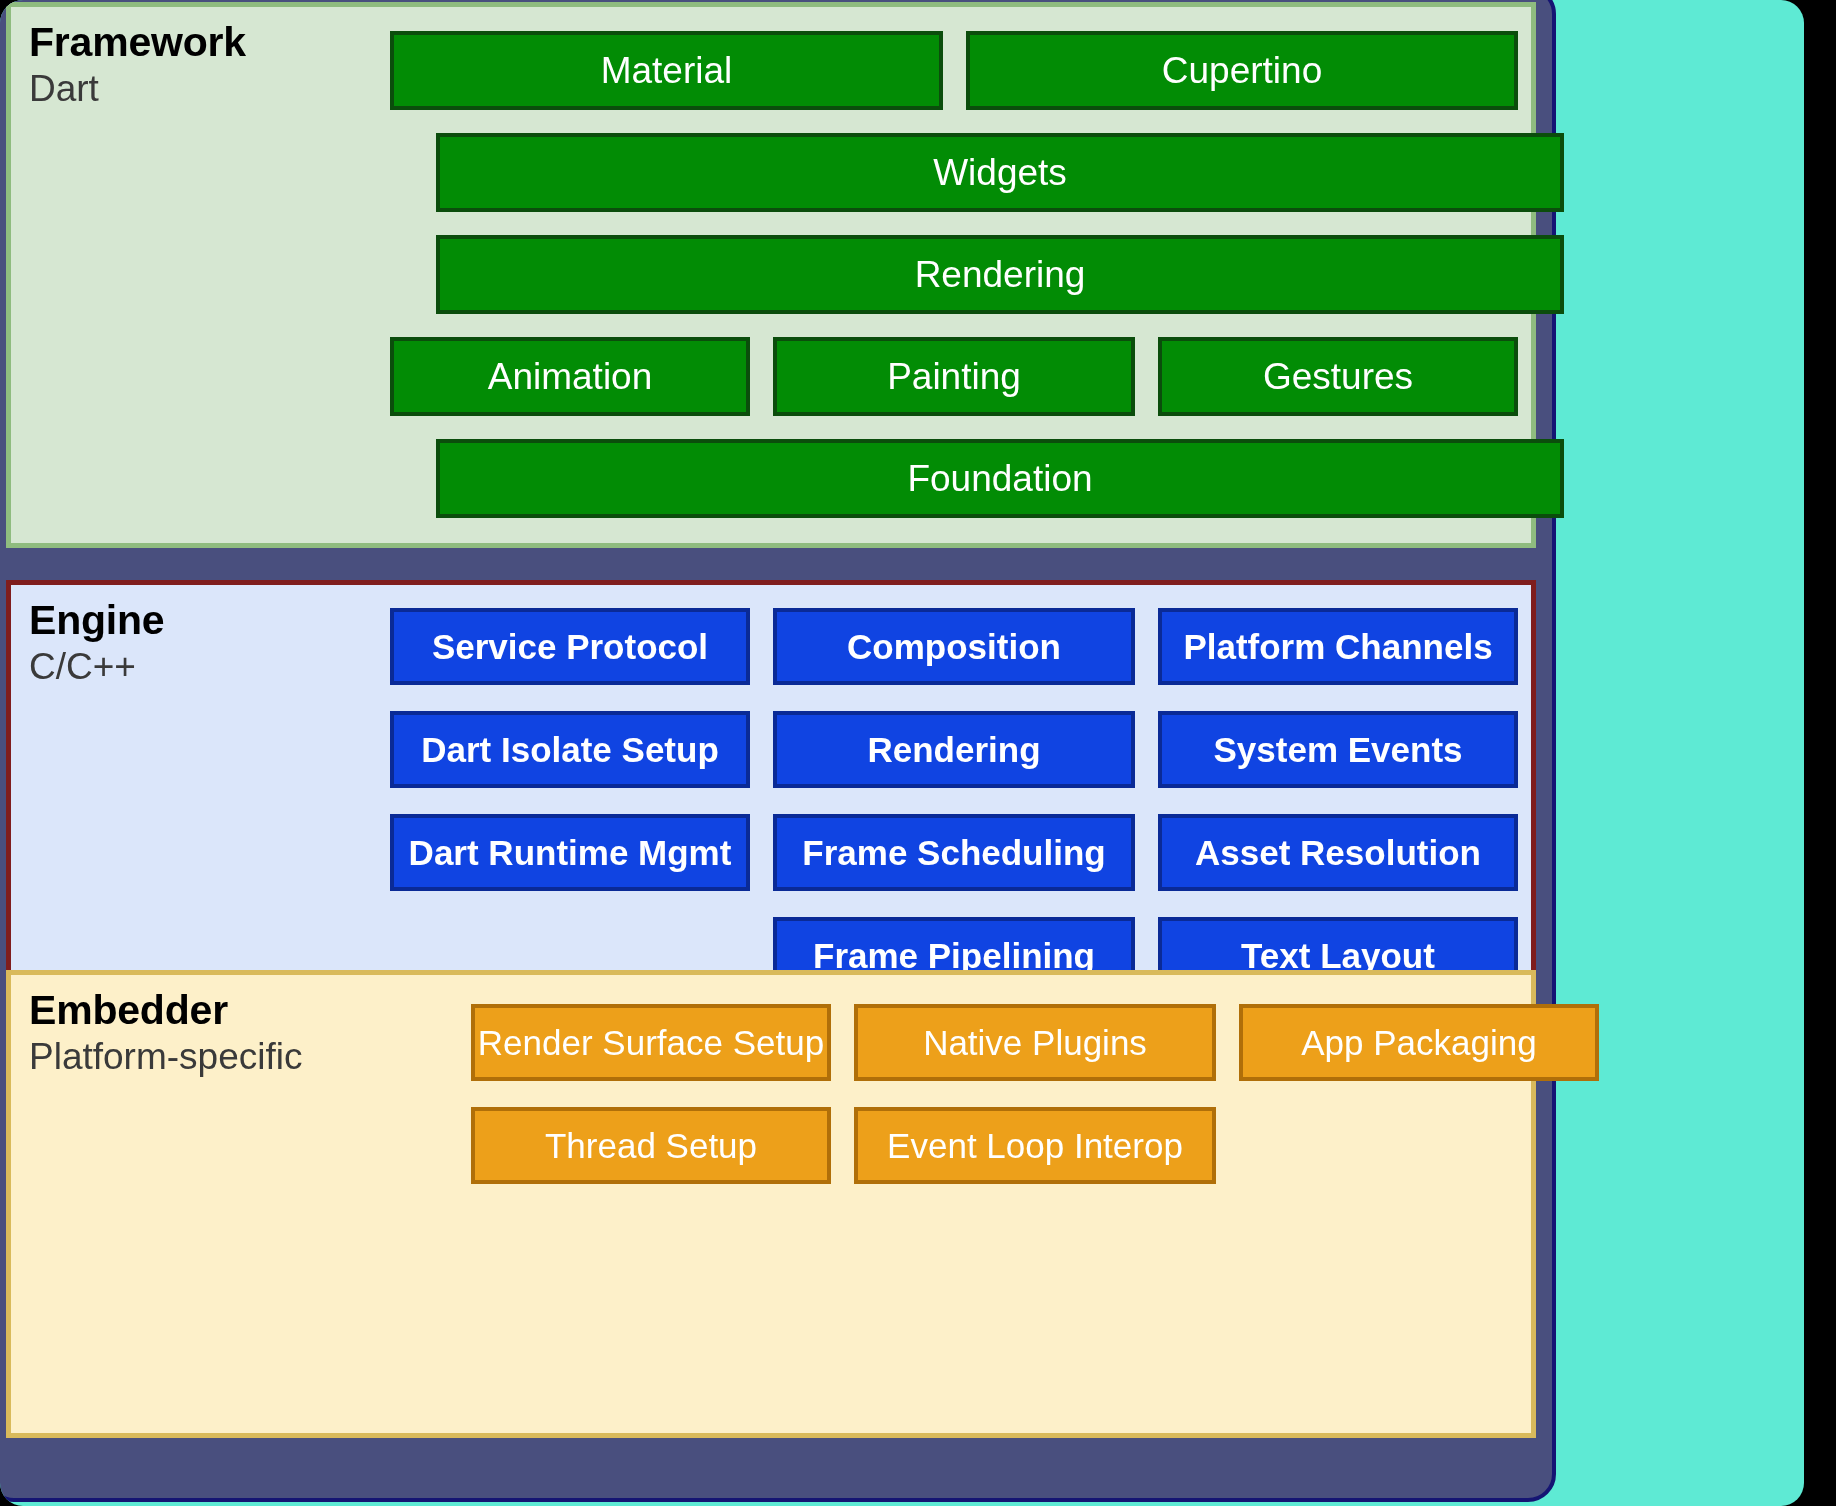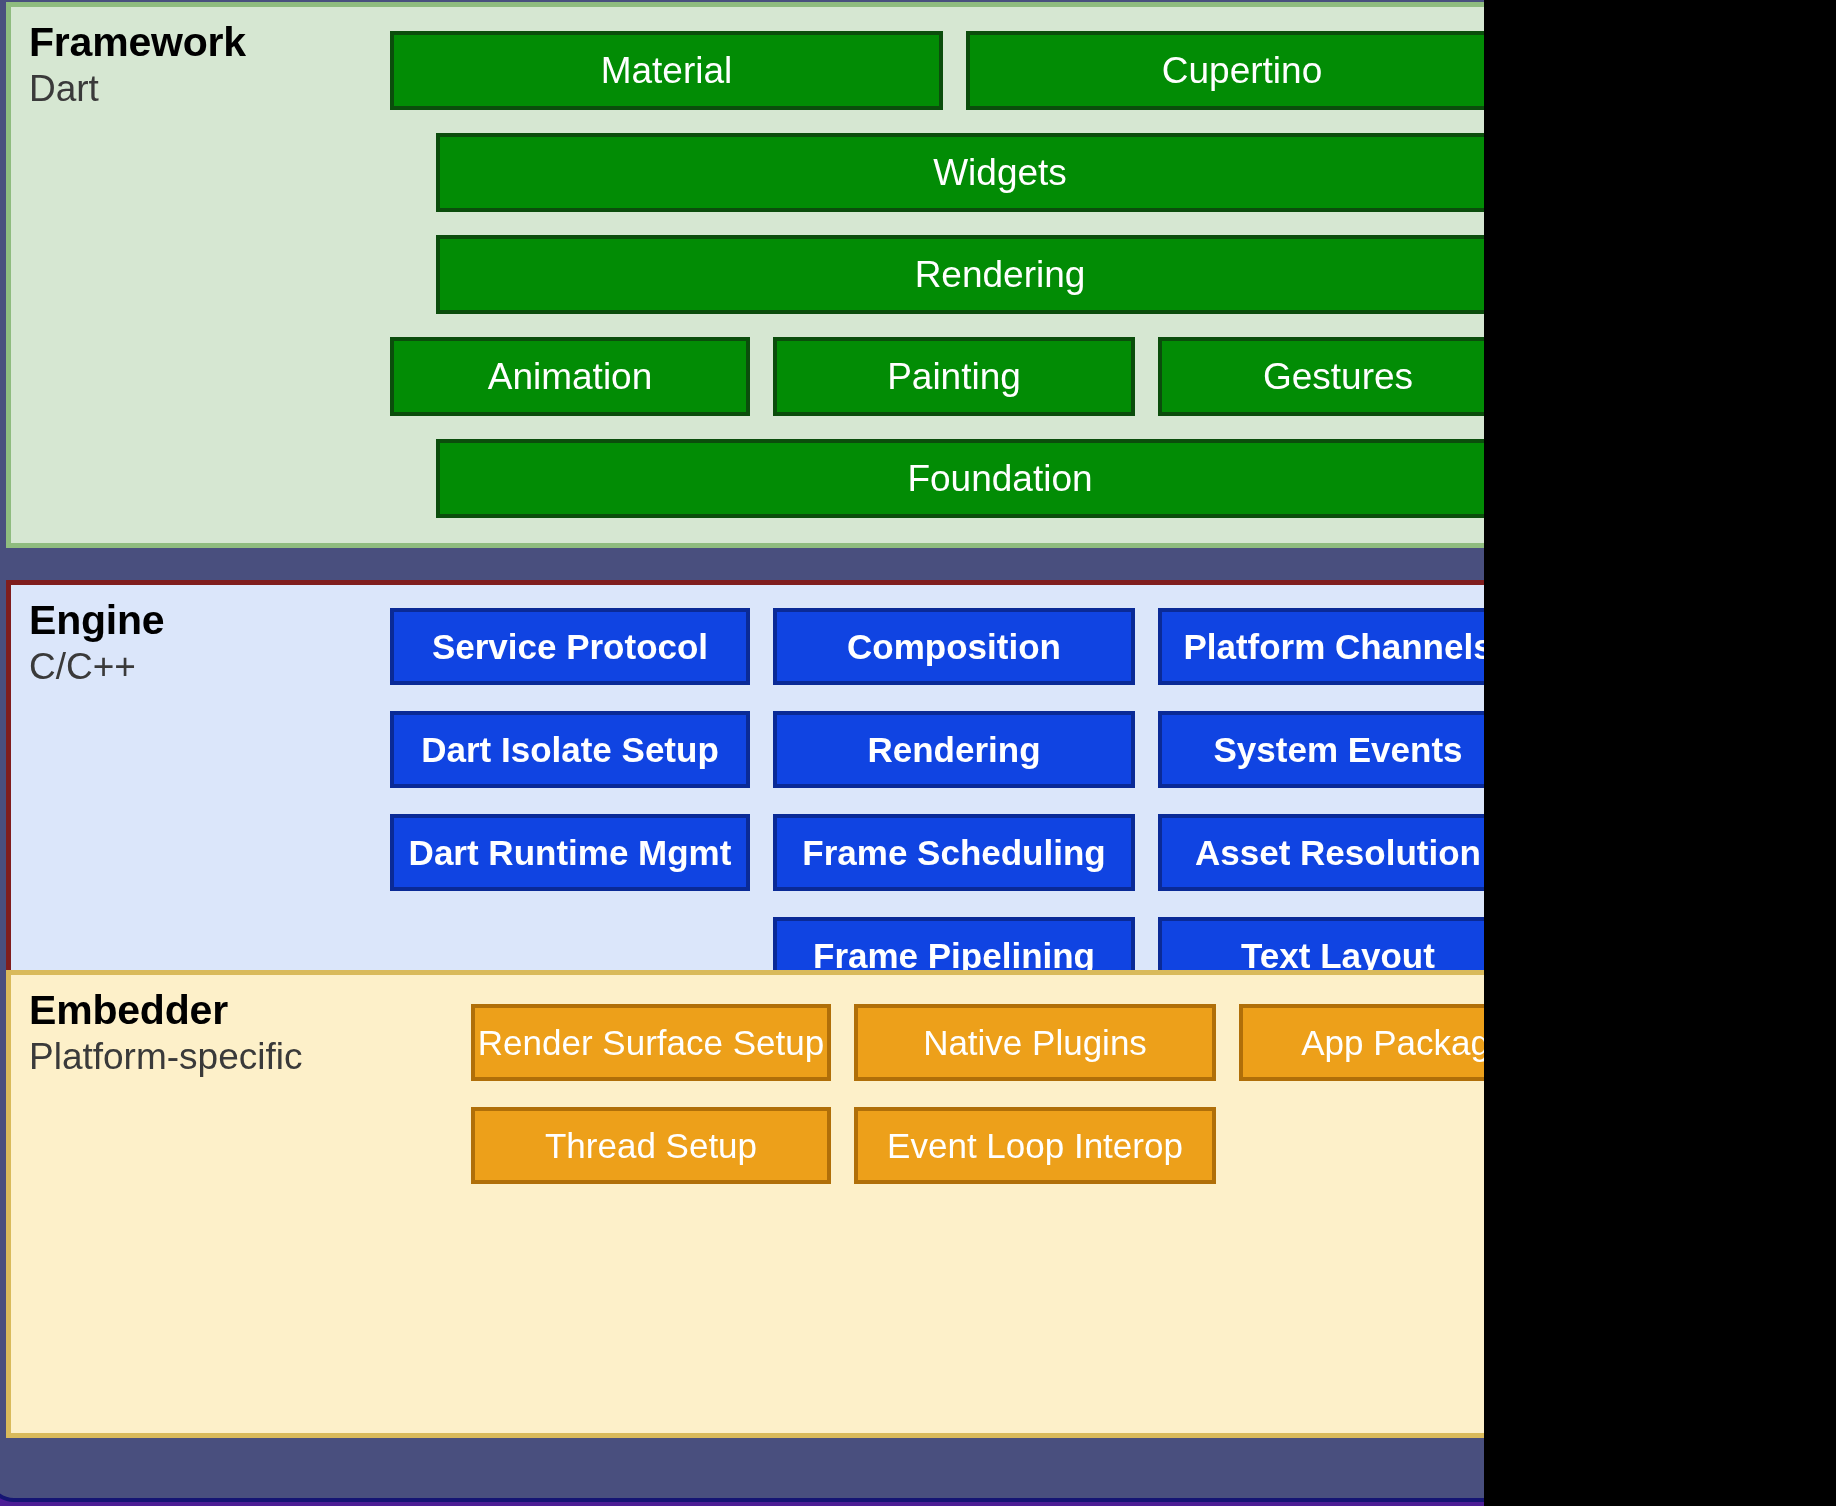--- a/index.html
+++ b/index.html
@@ -2,25 +2,26 @@
 <html><head>
 <meta charset="utf-8">
 <style>
   html, body {
     margin: 0;
     padding: 0;
     background: #000000;
   }
   #canvas {
     position: relative;
-    width: 1484px;
+    width: 1804px;
     height: 1506px;
-    background: #4c1d95;
+    background: #5eead4;
     font-family: "Liberation Sans", sans-serif;
     overflow: hidden;
+    border-radius: 23px;
   }
 
   
   .outer-frame {
     position: absolute;
     left: -14px;
     top: -14px;
     width: 1570px;
     height: 1516px;
     background: #494f7e;

